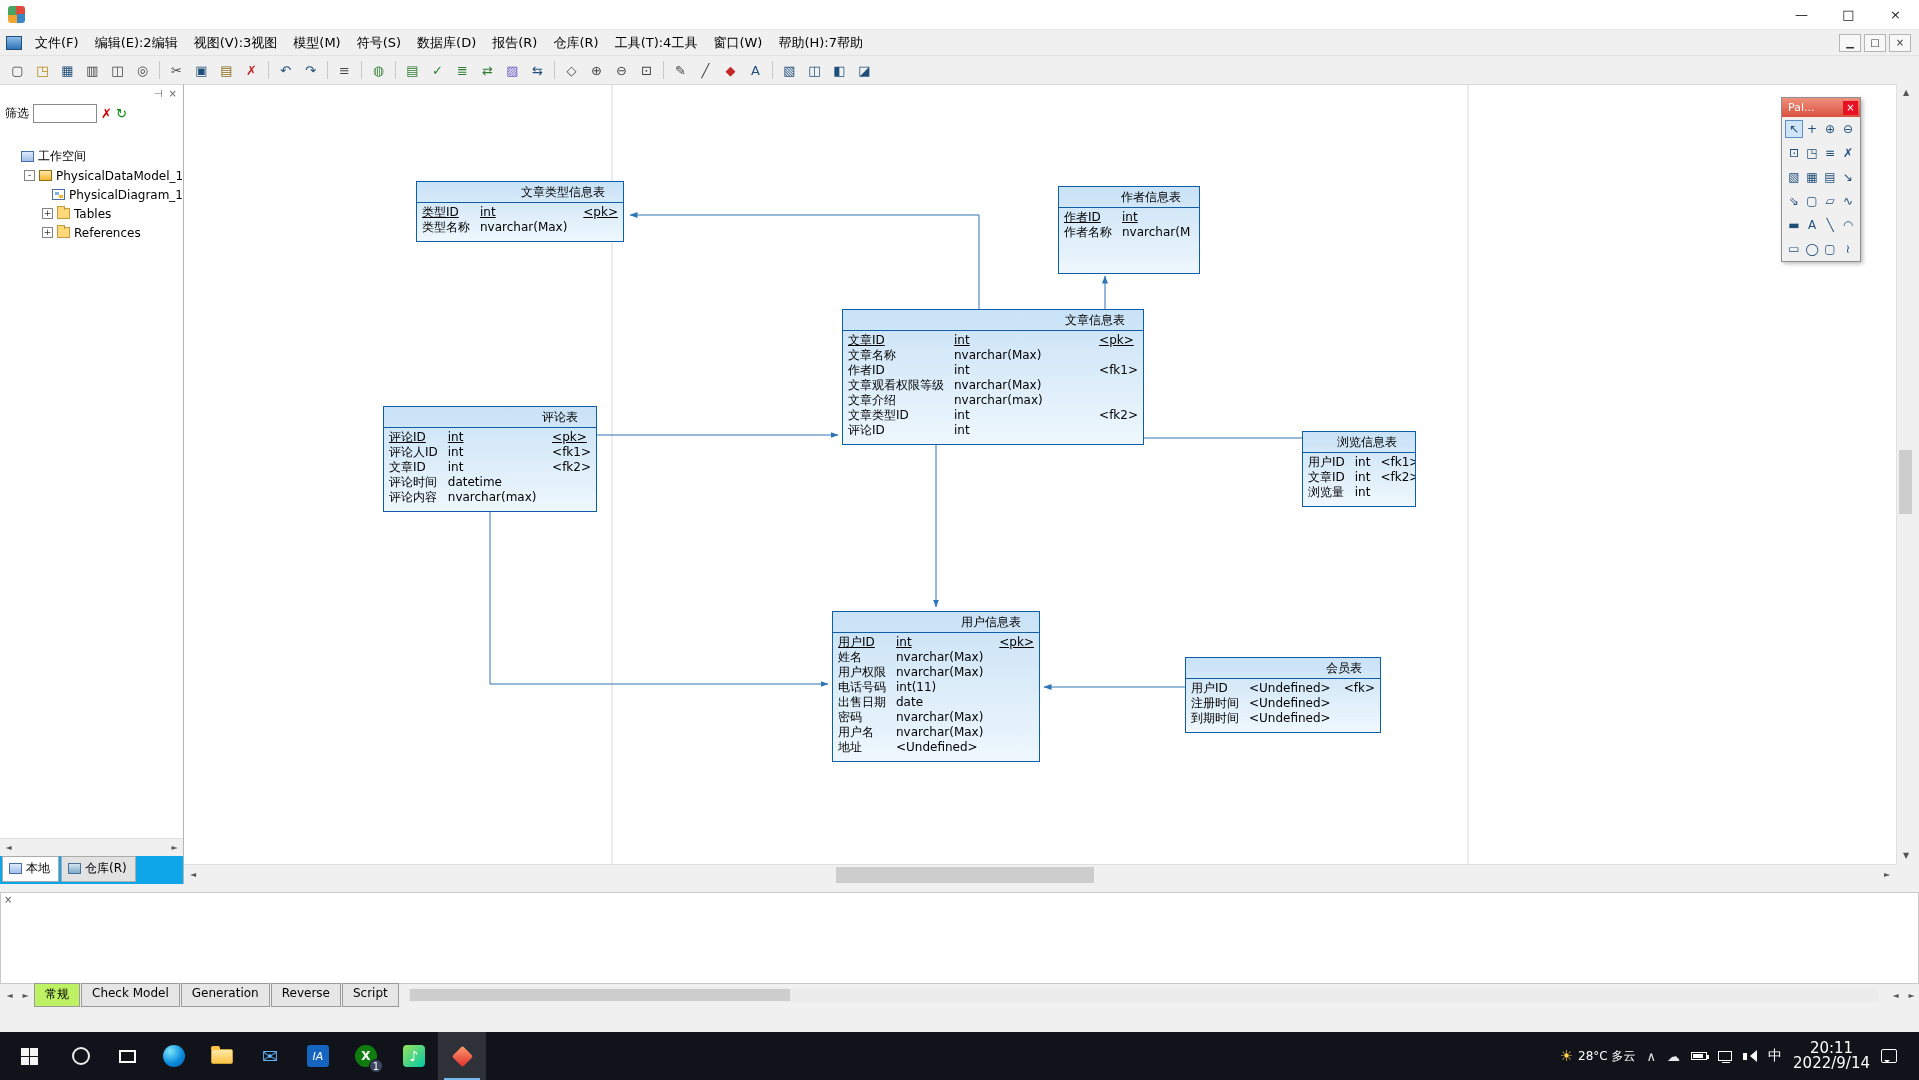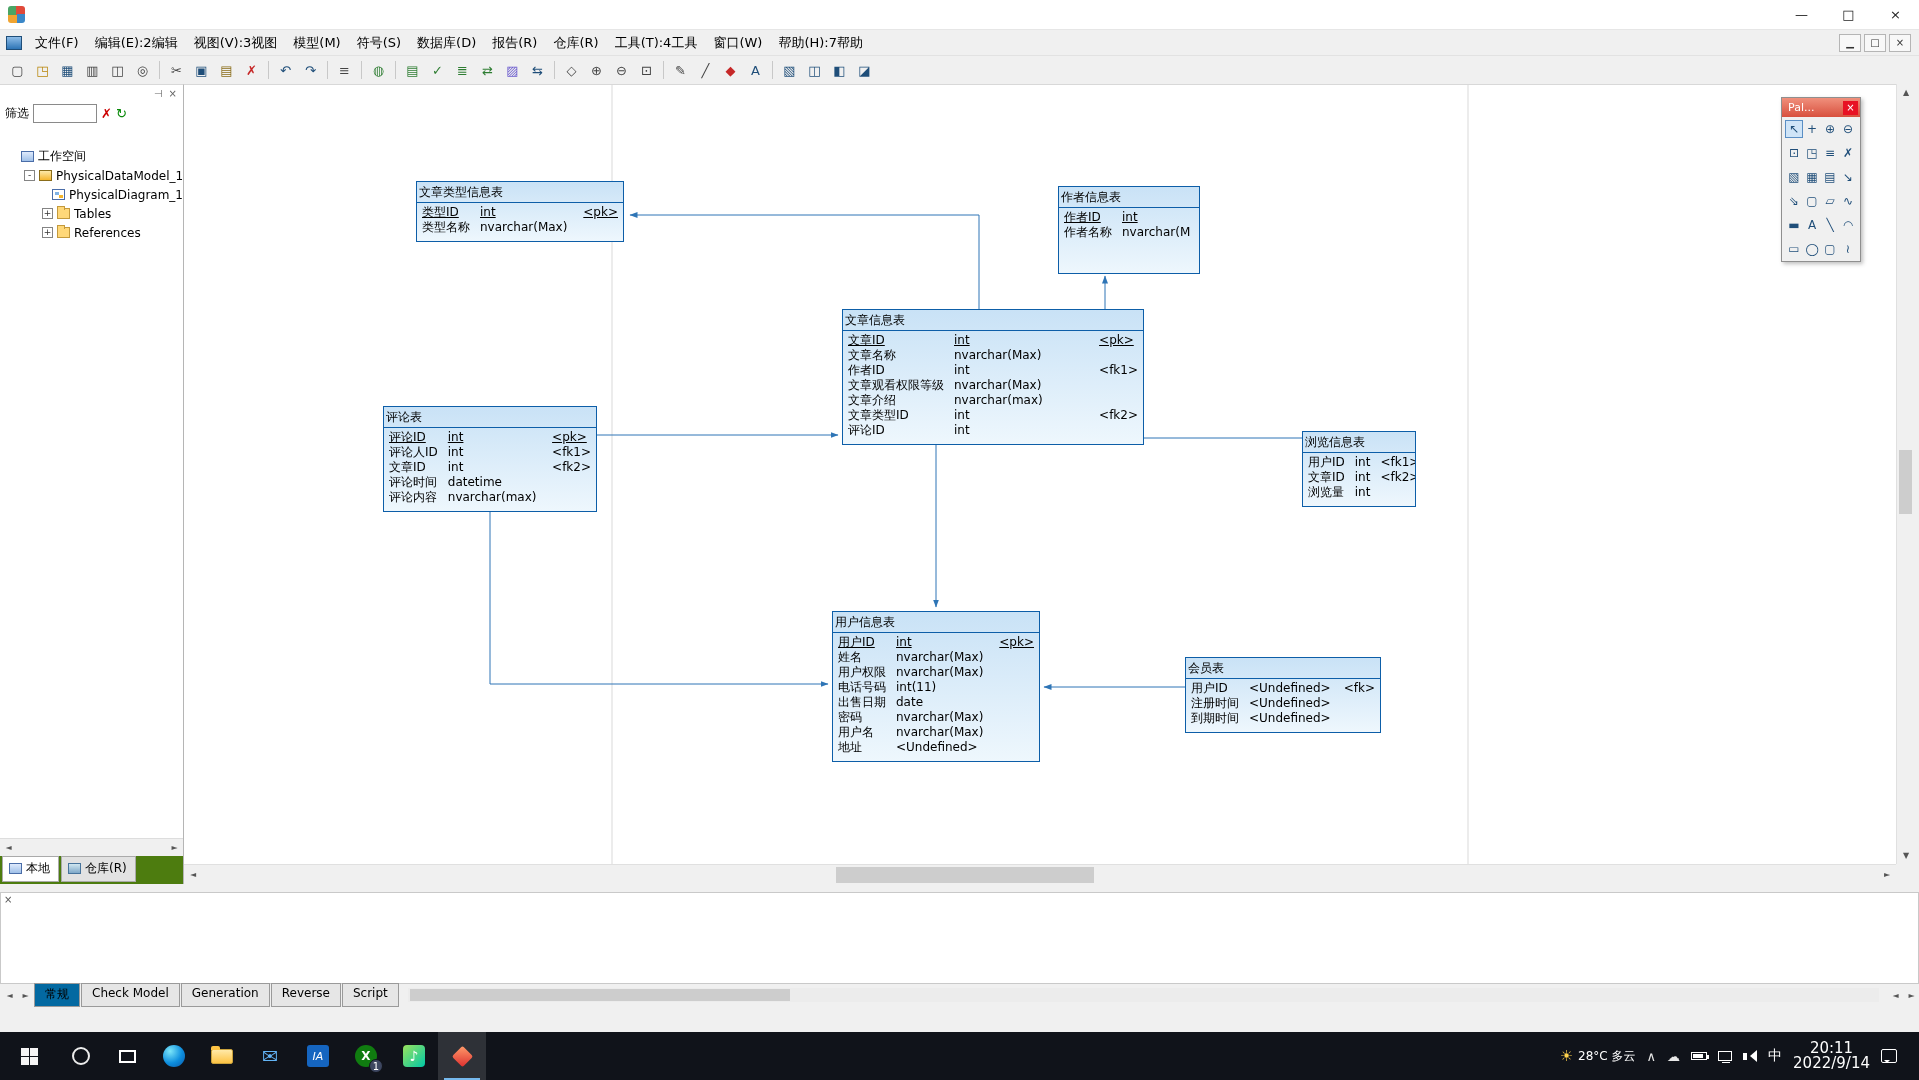--- a/index.html
+++ b/index.html
@@ -50,33 +50,33 @@
 .ti-diagram{border:1px solid #4a6da8;background:#fff}
 .ti-diagram::after{content:'';position:absolute;left:2px;top:2px;width:4px;height:3px;background:#7fb2e5;
   box-shadow:4px 3px 0 #f5b62e}
 .ti-folder{background:#ffd879;border:1px solid #c49a3c}
 .ti-folder::before{content:'';position:absolute;top:-3px;left:-1px;width:6px;height:3px;background:#ffd879;
   border:1px solid #c49a3c;border-bottom:none}
 .ti-repo{border:1px solid #47749c;background:linear-gradient(#cfe6f0,#7fa8c8)}
 .browser-hscroll{position:absolute;left:0;right:0;bottom:28px;height:18px;background:#f0f0f0;
   display:flex;align-items:center;justify-content:space-between;border-top:1px solid #ddd}
 .scroll-arrow{width:17px;height:16px;font-size:8px;color:#555;display:flex;align-items:center;justify-content:center;background:#f0f0f0}
-.browser-tabs{position:absolute;left:0;right:0;bottom:0;height:28px;background:#4d7c0f;display:flex;
+.browser-tabs{position:absolute;left:0;right:0;bottom:0;height:28px;background:#0ea5e9;display:flex;
   align-items:flex-end;gap:2px;padding:2px}
 .btab{display:flex;align-items:center;gap:4px;padding:3px 8px 4px 6px;font-size:12px;border:1px solid #aaa;background:#e2e2e2}
 .btab.active{background:#fff}
 
 
 .canvas{position:absolute;left:184px;top:84px;width:1712px;height:780px;background:#fff;overflow:hidden;border-top:1px solid #d8d8d8}
 #conn-svg{position:absolute;left:0;top:0;width:1712px;height:780px}
 .conn{fill:none;stroke:#2e75b6;stroke-width:1}
 .pageline{stroke:#d9d9d9;stroke-width:1}
 .pd-table{position:absolute;border:1px solid #0d5ea8;background:linear-gradient(180deg,#c9e2f6 0%,#eef7fd 100%);
   font-size:12px;overflow:hidden}
-.pd-title{text-align:left;padding:2px 2px 1px;border-bottom:1px solid #0d5ea8;white-space:nowrap}
+.pd-title{text-align:right;padding:2px 18px 1px;border-bottom:1px solid #0d5ea8;white-space:nowrap}
 .pd-rows{display:grid;grid-template-columns:max-content 1fr max-content;column-gap:10px;padding:2px 5px 6px}
 .pd-cell{line-height:15px;white-space:nowrap}
 .pd-key{}
 .pk{text-decoration:underline}
 
 
 .vscroll{position:absolute;left:1896px;top:84px;width:18px;height:780px;background:#f0f0f0;border-left:1px solid #e0e0e0}
 .vthumb{position:absolute;left:2px;right:2px;top:366px;height:64px;background:#cdcdcd}
 .varrow{position:absolute;left:0;width:18px;height:17px;font-size:8px;color:#555;display:flex;align-items:center;justify-content:center}
 .right-edge{position:absolute;left:1914px;top:84px;width:5px;height:780px;background:#f0f0f0}
@@ -97,21 +97,21 @@
 .ptool.sel{background:#cfe4f7;border:1px solid #5a8ec4}
 
 
 .splitter{position:absolute;left:0;top:884px;width:100%;height:8px;background:#f0f0f0}
 .output{position:absolute;left:0;top:892px;width:1919px;height:92px;background:#fff;border:1px solid #c9c9c9}
 .output-close{position:absolute;left:3px;top:1px;font-size:10px;color:#555}
 .output-tabs{position:absolute;left:0;top:984px;width:1919px;height:22px;background:#f0f0f0;
   display:flex;align-items:center;padding-left:2px;font-size:12px;gap:1px}
 .otab-arrow{width:15px;height:16px;font-size:8px;color:#555;display:flex;align-items:center;justify-content:center}
 .otab{padding:2px 10px 3px;border:1px solid #9a9a9a;background:#e6e6e6;white-space:nowrap}
-.otab.active{background:#0369a1}
+.otab.active{background:#bef264}
 .otab-scroll{flex:1;height:14px;background:#ececec;margin:0 8px;position:relative}
 .otab-scroll-thumb{position:absolute;left:2px;top:1px;width:380px;height:12px;background:#cdcdcd}
 
 
 .statusbar{position:absolute;left:0;top:1012px;width:1919px;height:18px;background:#f0f0f0;font-size:12px;
   display:flex;align-items:center;padding:0 10px;color:#222;border-top:1px solid #dcdcdc}
 .status-right{margin-left:auto}
 
 
 .taskbar{position:absolute;left:0;top:1032px;width:1919px;height:48px;background:#10131a;display:flex;color:#fff}

